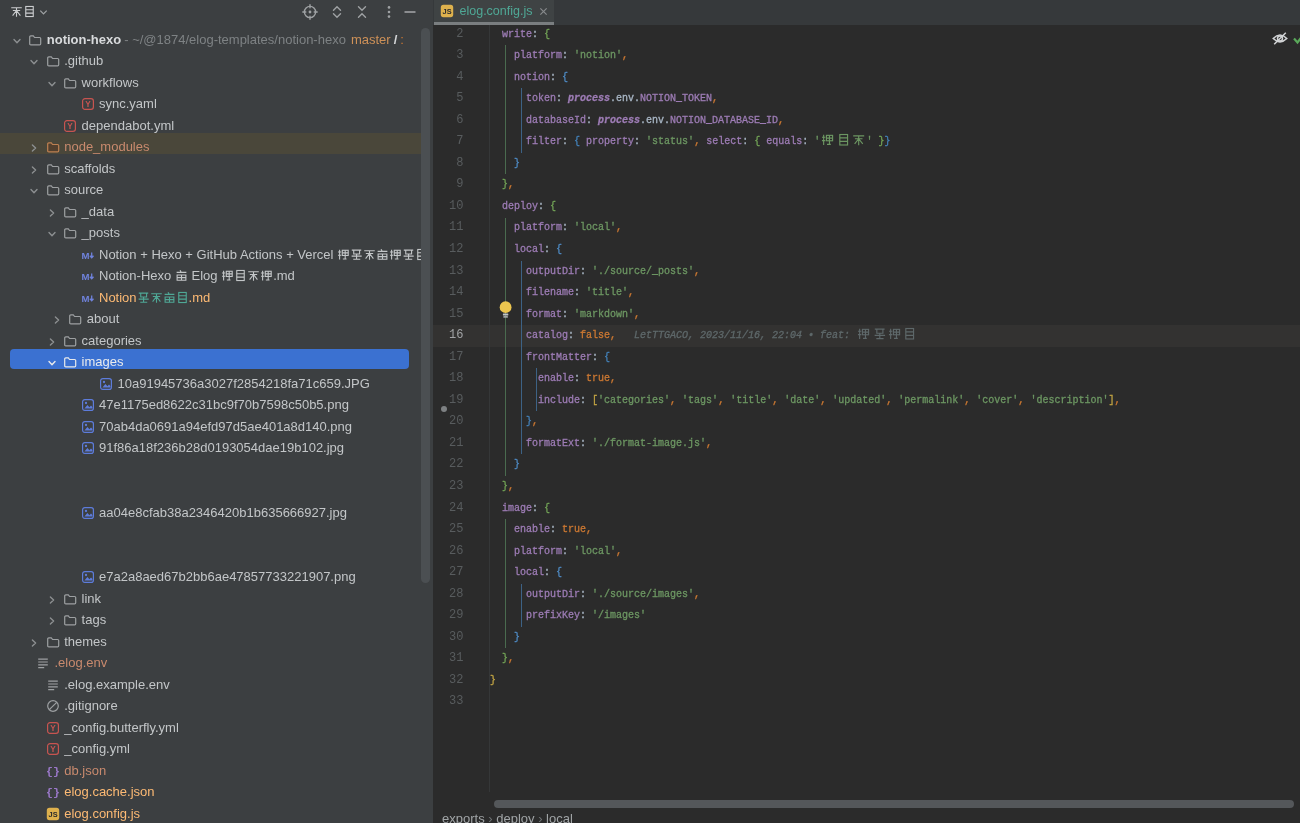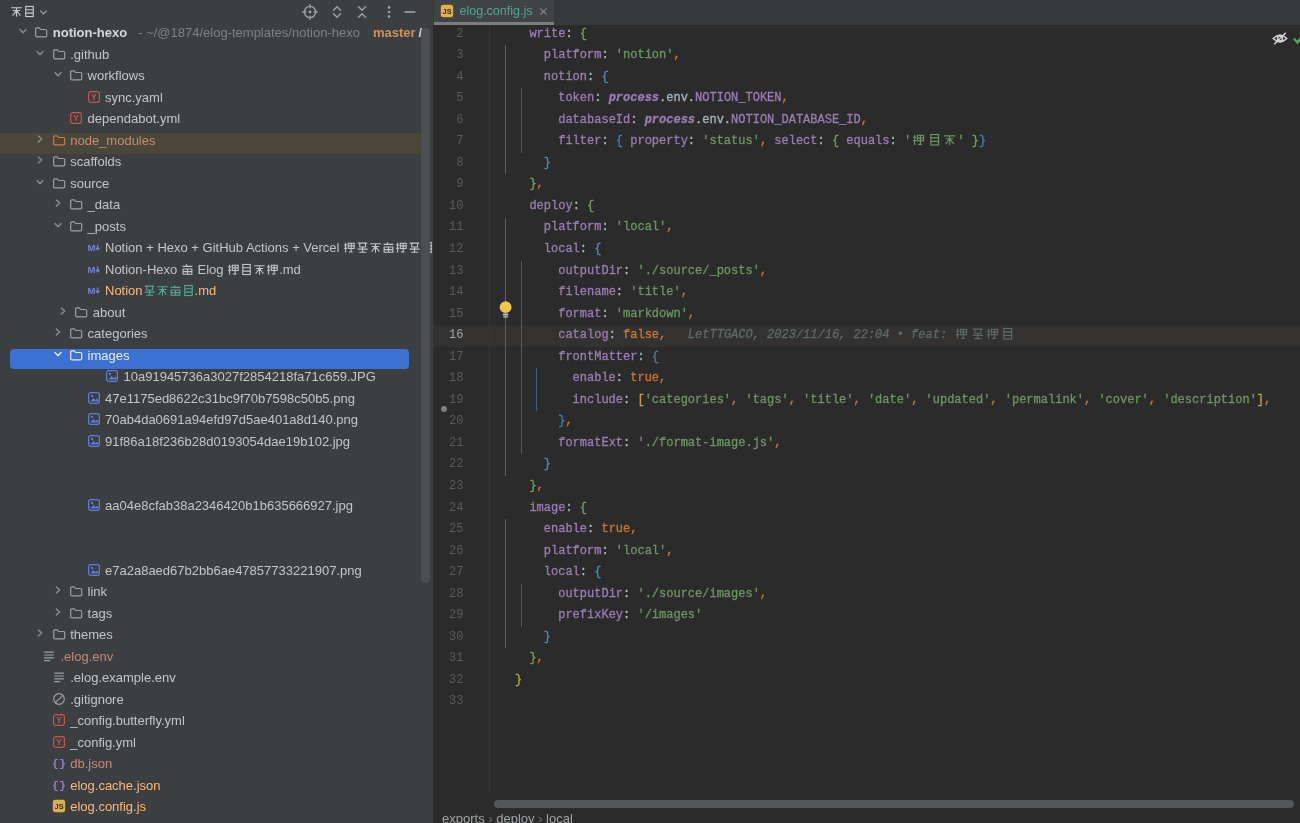--- a/index.html
+++ b/index.html
@@ -1,32 +1,32 @@
 <!DOCTYPE html>
 <html><head><meta charset="utf-8"><style>
 *{margin:0;padding:0;box-sizing:border-box}
 html,body{width:1300px;height:823px;overflow:hidden;background:#2b2b2b;font-family:"Liberation Sans",sans-serif}
 #tree{position:absolute;left:0;top:0;width:433px;height:823px;background:#3c3f41;overflow:hidden}
-.row{position:absolute;left:12px;height:21.5px;display:flex;align-items:flex-start;font-size:13px;color:#c3c6c8;white-space:nowrap;z-index:2}
+.row{position:absolute;left:6px;height:21.5px;display:flex;align-items:flex-end;font-size:13px;color:#c3c6c8;white-space:nowrap;z-index:2}
 .row span{display:inline-block}
 .cv{width:12px;height:12px;margin-right:5.3px;flex:none}
 .ti{width:14px;height:14px;margin-right:4.5px;flex:none}
 .bold{font-weight:bold;color:#d8dadc}
 .salmon{color:#c98a6e}
 .teal{color:#fdba74}
 .sel{color:#e9ebed}
 .cj{width:13px;height:13px;vertical-align:-2px}
 .cjm{width:15.4px;height:13.5px;vertical-align:-2px}
 #tabbar{position:absolute;left:433px;top:0;width:867px;height:25px;background:#36393b}
 #tab{position:absolute;left:1px;top:0;width:120px;height:22px;background:#3f4344;display:flex;align-items:center;padding-left:6px}
 #tabu{position:absolute;left:1px;top:22px;width:120px;height:3px;background:#7a7e80}
 #titlebar{position:absolute;left:0;top:0;width:433px;height:25px;background:#3c3f41;z-index:5}
 #ed{position:absolute;left:433px;top:25px;width:867px;height:798px;background:#2b2b2b}
 pre{font-family:"Liberation Mono",monospace}
-#code{position:absolute;left:515px;top:23.5px;font-size:12px;line-height:21.55px;color:#a9b7c6;z-index:3;-webkit-text-stroke:0.3px}
+#code{position:absolute;left:490px;top:23.5px;font-size:10px;line-height:21.55px;color:#a9b7c6;z-index:3;-webkit-text-stroke:0.3px}
 #gut{position:absolute;left:433px;top:23.5px;width:30.5px;font-size:12px;line-height:21.55px;color:#585c5e;text-align:right;z-index:3}
 #gut .hi{color:#a1a3a5}
 .p{color:#9d7cb5} .w{color:#a9b7c6} .s{color:#6c9662}
 .c{color:#cc7832} .k{color:#cc7832}
 .pi{color:#9d7cb5;font-weight:bold;font-style:italic}
 .b1{color:#c0a343} .b2{color:#72a356} .b3{color:#4e8ac3}
 .b4{color:#4380b8} .b5{color:#72a356} .b6{color:#c0a343}
 .bl{color:#5e686a;font-style:italic}
 </style></head>
 <body>
@@ -67,22 +67,22 @@
 </div>
 <div id="tree">
 <div class="row" style="top:25.2px;padding-left:5.0px">
       <svg class="cv" viewBox="0 0 12 12">
         <path d="M3 4.6 6 7.8 9 4.6" fill="none" stroke="#8c8f91" stroke-width="1.4" stroke-linecap="round" stroke-linejoin="round"></path>
       </svg>
       <svg class="ti" viewBox="0 0 14 14">
         <path d="M1.7 3.9q0-1.1 1.1-1.1h2.5l1.3 1.7h5q1.1 0 1.1 1.1v5.2q0 1.1-1.1 1.1H2.8q-1.1 0-1.1-1.1z" fill="none" stroke="#9da0a2" stroke-width="1.2"></path>
       </svg>
       <span class="bold">notion-hexo</span>
-      <span style="color:#7e8284;margin-left:11px">- ~/@1874/elog-templates/notion-hexo</span>
-      <span style="color:#ce9158;font-weight:bold;margin-left:13px">master</span>
+      <span style="color:#7e8284;margin-left:3px">- ~/@1874/elog-templates/notion-hexo</span>
+      <span style="color:#ce9158;font-weight:normal;margin-left:5px">master</span>
       <span style="color:#d5d7d9;font-weight:bold;margin-left:3px">/</span>
       <span style="color:#cc7832;margin-left:3px">:</span>
     </div>
 <div class="row" style="top:46.8px;padding-left:22.4px">
       <svg class="cv" viewBox="0 0 12 12">
         <path d="M3 4.6 6 7.8 9 4.6" fill="none" stroke="#8c8f91" stroke-width="1.4" stroke-linecap="round" stroke-linejoin="round"></path>
       </svg>
       <svg class="ti" viewBox="0 0 14 14">
         <path d="M1.7 3.9q0-1.1 1.1-1.1h2.5l1.3 1.7h5q1.1 0 1.1 1.1v5.2q0 1.1-1.1 1.1H2.8q-1.1 0-1.1-1.1z" fill="none" stroke="#9da0a2" stroke-width="1.2"></path>
       </svg>

